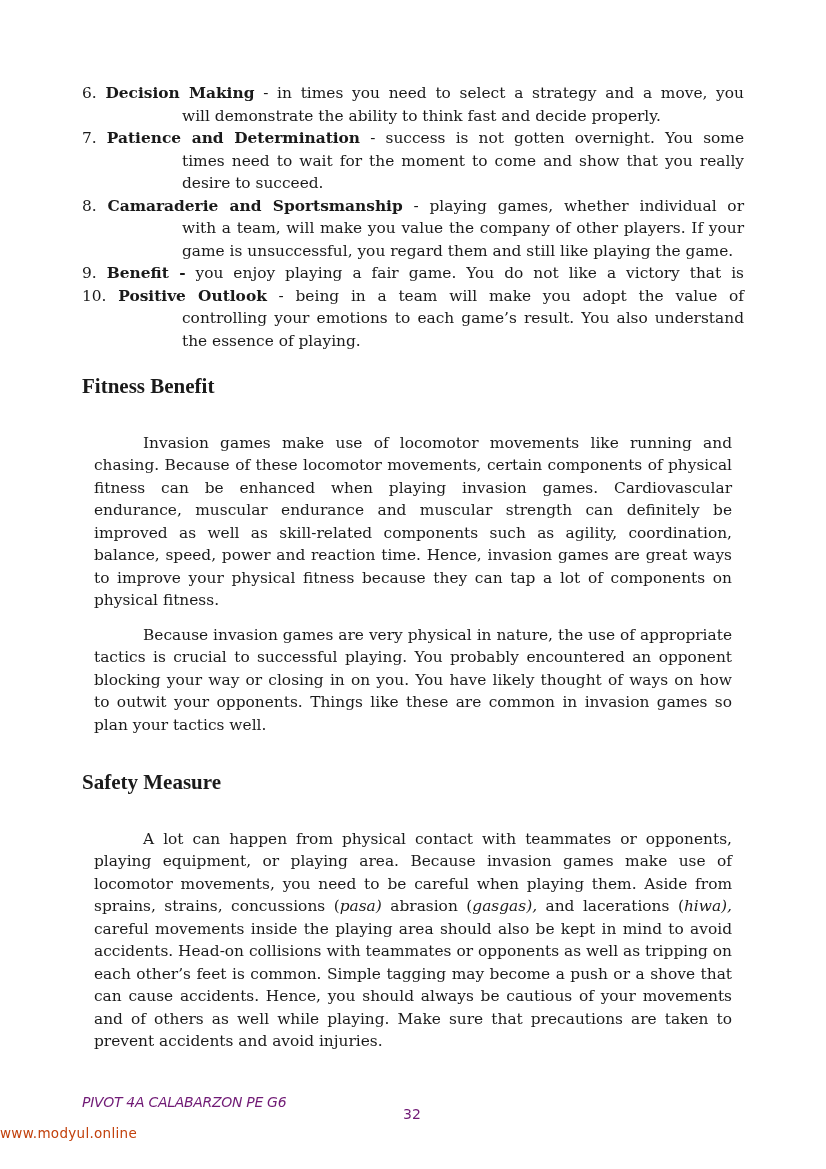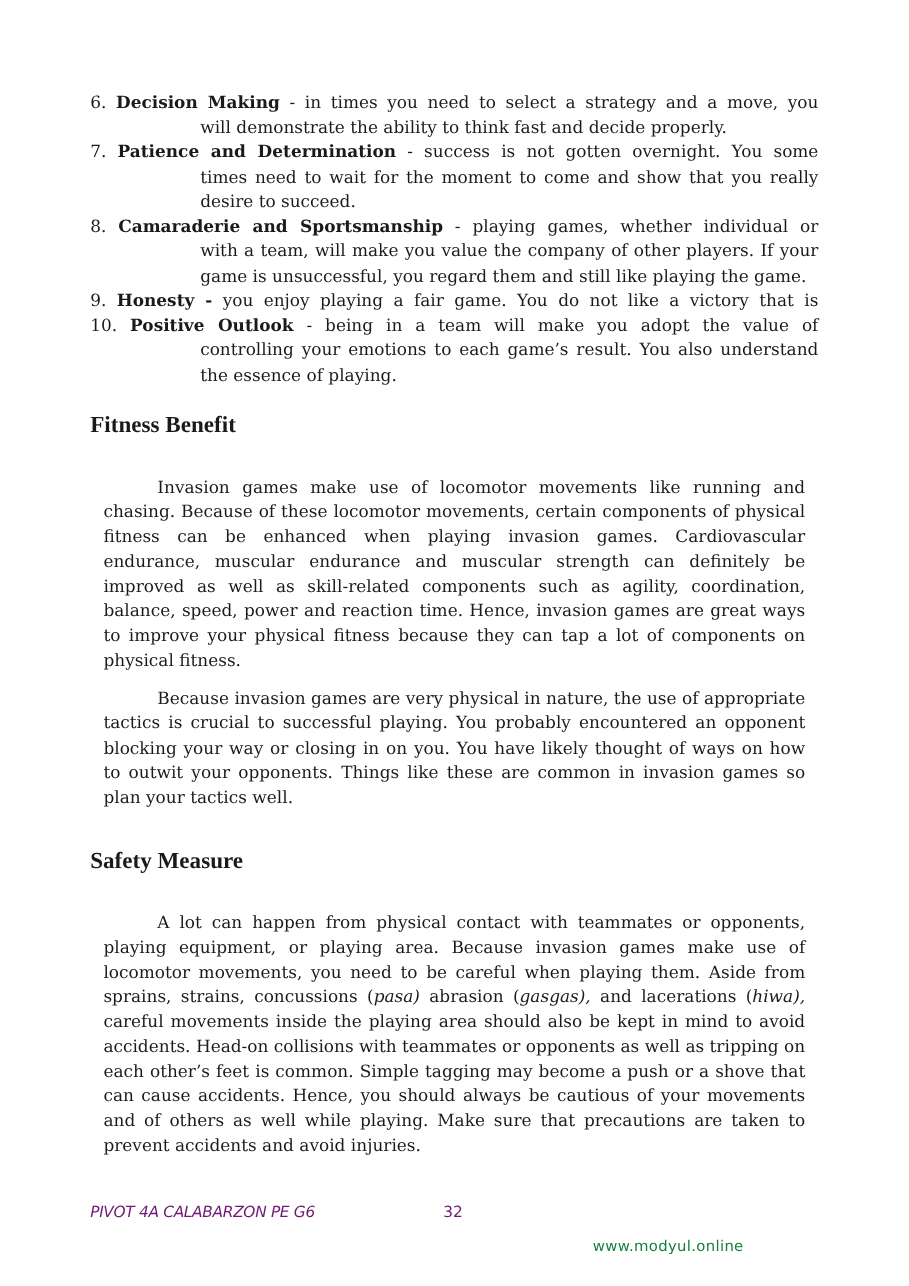--- a/index.html
+++ b/index.html
@@ -9,22 +9,22 @@
   .item .line1 { display: block; text-align: justify; text-align-last: justify; }
   .item .rest { display: block; padding-left: 100px; text-align: justify; }
   .num { }
   .term { font-weight: bold; }
   h2 { font-family: Liberation Serif, serif; font-size: 21px; font-weight: bold; margin: 0; line-height: 22.5px; }
   .para { text-align: justify; text-indent: 49px; margin: 12px; }
   .gap-head-before { height: 22.5px; }
   .gap-head-after { height: 22.5px; }
   .footer { position: absolute; top: 1094px; left: 82px; width: 662px; font-family: "DejaVu Sans", sans-serif; font-size: 14px; color: #701a75; }
   .footer .doc { font-style: italic; letter-spacing: -0.3px; }
-  .footer .pagenum { position: absolute; left: 321px; top: 0; }
-  .watermark { position: absolute; top: 1125px; left: 0; width: 676px; text-align: right; font-family: "DejaVu Sans", sans-serif; font-size: 13.5px; color: #15803d; letter-spacing: 0.3px; padding-left: 0px; }
+  .footer .pagenum { position: absolute; left: 321px; top: 12px; }
+  .watermark { position: absolute; top: 1125px; left: 0; width: 676px; text-align: left; font-family: "DejaVu Sans", sans-serif; font-size: 13.5px; color: #c2410c; letter-spacing: 0.3px; padding-left: 0px; }
   i { font-style: italic; }
 </style>
 </head>
 <body>
 
 <div class="page">
 
   <div class="item">
     <span class="line1"><span class="num">6.</span> <span class="term">Decision Making</span><span> - in times you need to select a strategy and a move, you</span></span>
     <span class="rest">will demonstrate the ability to think fast and decide properly.</span>
@@ -34,21 +34,21 @@
     <span class="line1"><span class="num">7.</span> <span class="term">Patience and Determination</span><span> - success is not gotten overnight. You some</span></span>
     <span class="rest">times need to wait for the moment to come and show that you really desire to succeed.</span>
   </div>
 
   <div class="item">
     <span class="line1"><span class="num">8.</span> <span class="term">Camaraderie and Sportsmanship</span><span> - playing games, whether individual or</span></span>
     <span class="rest">with a team, will make you value the company of other players. If your game is unsuccessful, you regard them and still like playing the game.</span>
   </div>
 
   <div class="item">
-    <span class="line1"><span class="num">9.</span> <span class="term">Honesty -</span><span> you enjoy playing a fair game. You do not like a victory that is</span></span>
+    <span class="line1"><span class="num">9.</span> <span class="term">Benefit -</span><span> you enjoy playing a fair game. You do not like a victory that is</span></span>
   </div>
 
   <div class="item">
     <span class="line1"><span class="num">10.</span> <span class="term">Positive Outlook</span><span> - being in a team will make you adopt the value of</span></span>
     <span class="rest">controlling your emotions to each game’s result. You also understand the essence of playing.</span>
   </div>
 
   <div class="gap-head-before"></div>
   <h2>Fitness Benefit</h2>
   <div class="gap-head-after"></div>

